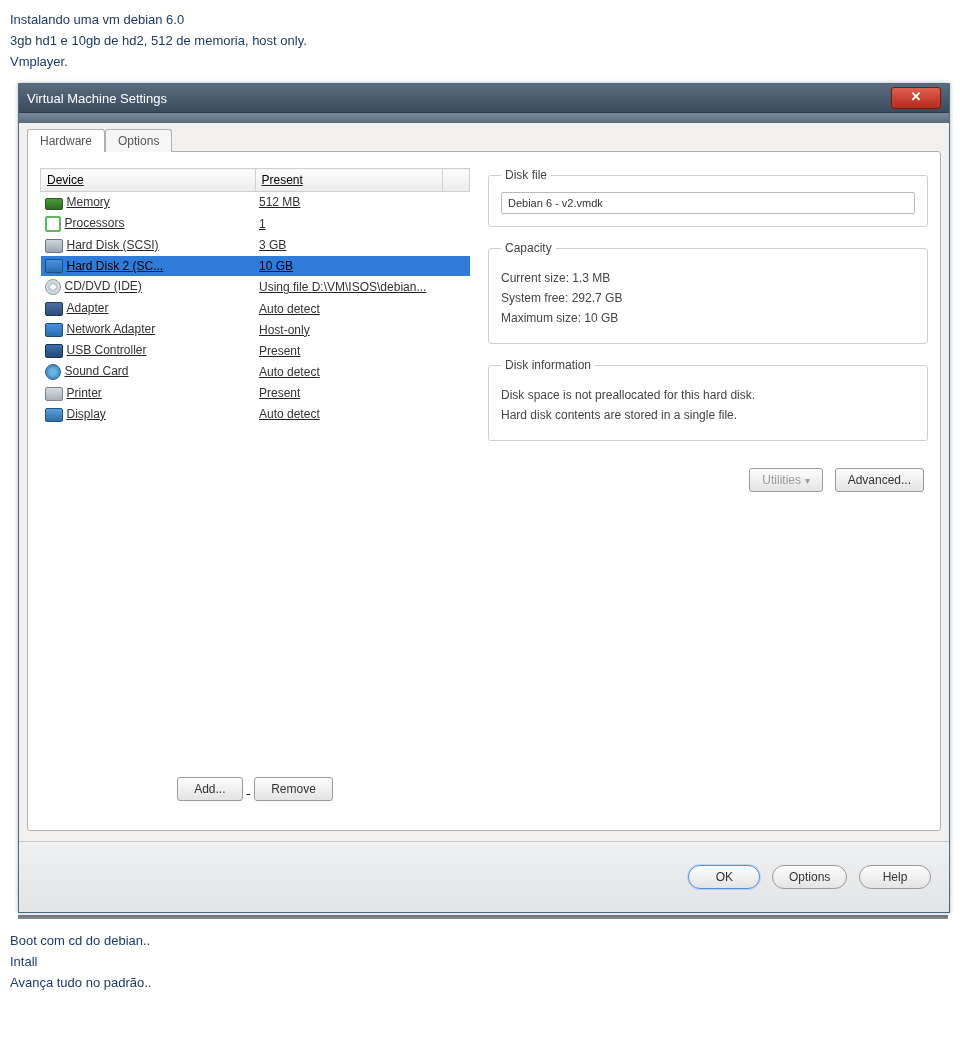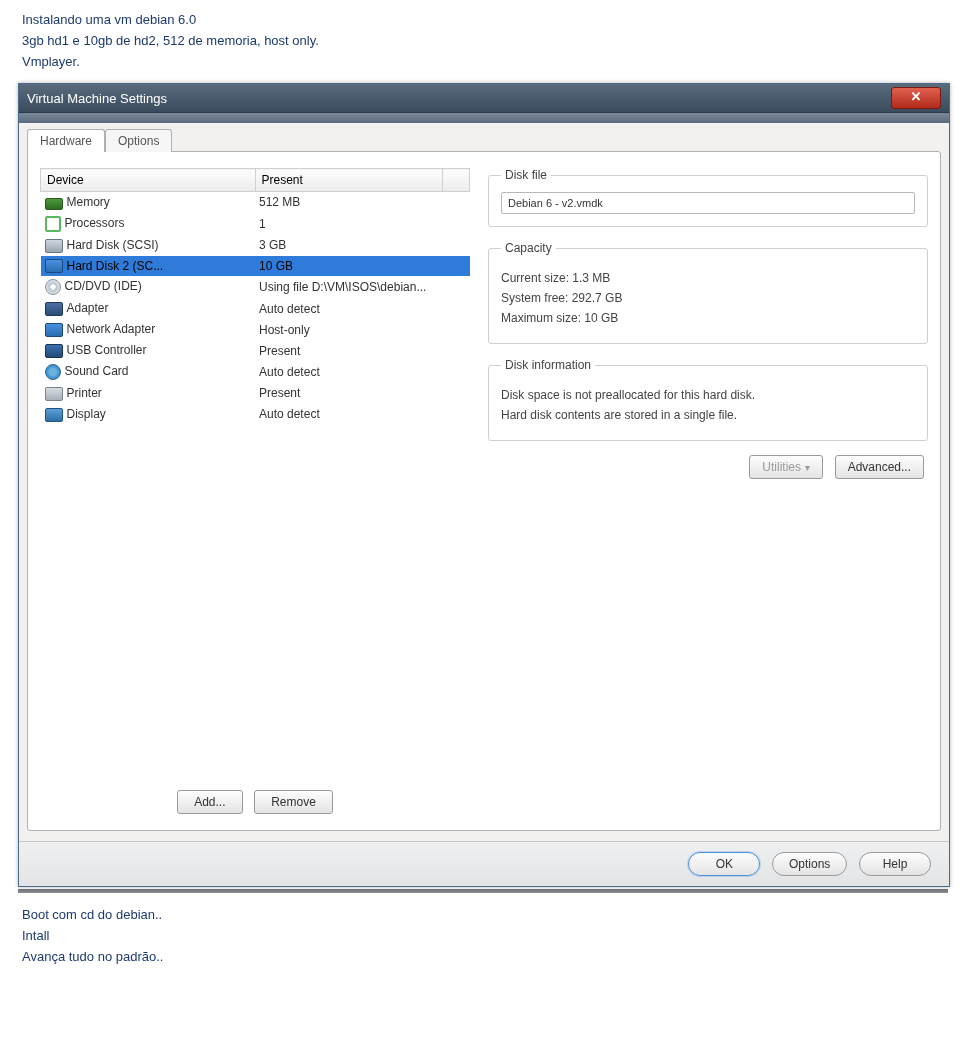--- a/index.html
+++ b/index.html
@@ -3,21 +3,21 @@
 <meta charset="utf-8">
 <style>
   body {
     margin: 0;
     font-family: Verdana, Geneva, sans-serif;
     font-size: 13px;
     color: #1d3a6e;
     background: #fff;
     width: 960px;
   }
-  .doc-text { padding: 6px 22px; }
+  .doc-text { padding: 6px 10px; }
   .doc-line { margin: 6px 0; }
   .window-wrap {
     margin: 2px 0 2px 18px;
     border: 1px solid #4a6a8a;
     box-shadow: 0 0 4px rgba(0,0,0,0.3);
     width: 930px;
     background: #fff;
     font-family: Tahoma, Arial, sans-serif;
     color: #222;
   }
@@ -80,21 +80,21 @@
   .tabpage {
     background: #fff;
     border: 1px solid #b0b0b0;
     border-radius: 0 3px 3px 3px;
     padding: 16px 12px 12px 12px;
     display: flex;
     gap: 18px;
     min-height: 680px;
     box-sizing: border-box;
   }
-  .left-pane { width: 430px; display:flex; flex-direction:column; }
+  .left-pane { width: 430px; display:flex; flex-direction:column;text-decoration:underline; }
   .right-pane { flex: 1; }
   .device-table {
     width: 100%;
     border-collapse: collapse;
     font-size: 12px;
     color: #333;
   }
   .device-table th {
     text-align: left;
     font-weight: normal;
@@ -134,21 +134,21 @@
     text-align: center;
     padding: 10px 0 4px 0;
   }
   .btn {
     background: linear-gradient(#fdfdfd, #e4e4e4);
     border: 1px solid #9a9a9a;
     border-radius: 3px;
     padding: 4px 16px;
     font-size: 12px;
     color: #333;
-    margin: 0 4px;
+    margin: 13px 4px;
     font-family: inherit;
   }
   .btn.disabled { color:#9a9a9a; }
   .btn.primary { border-color:#4a90e2; box-shadow:0 0 0 1px rgba(74,144,226,0.25); }
   fieldset.gbox {
     border: 1px solid #cfcfcf;
     border-radius: 3px;
     margin: 0 0 14px 0;
     padding: 10px 12px 12px 12px;
     font-size: 12px;

